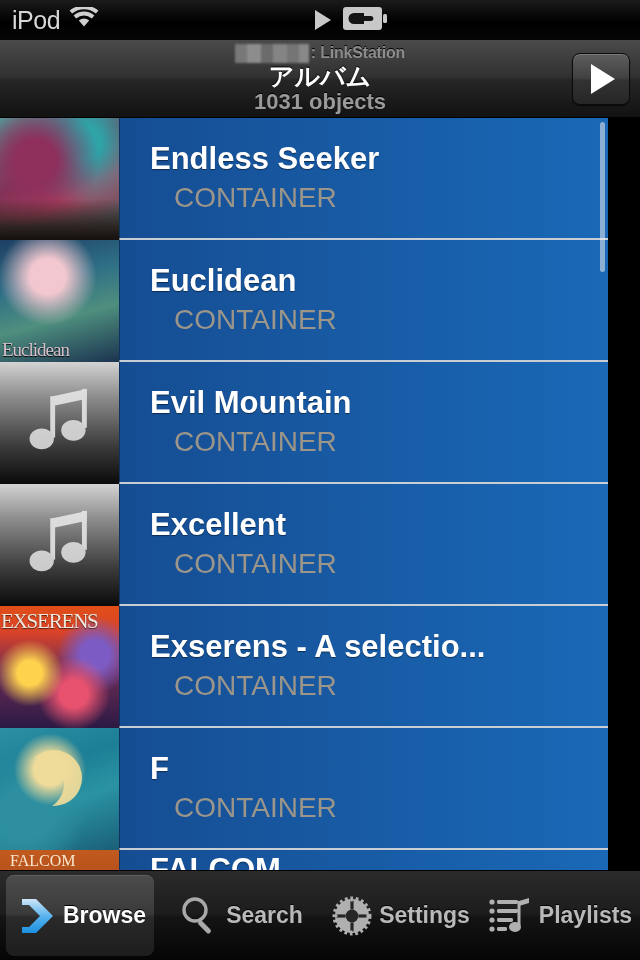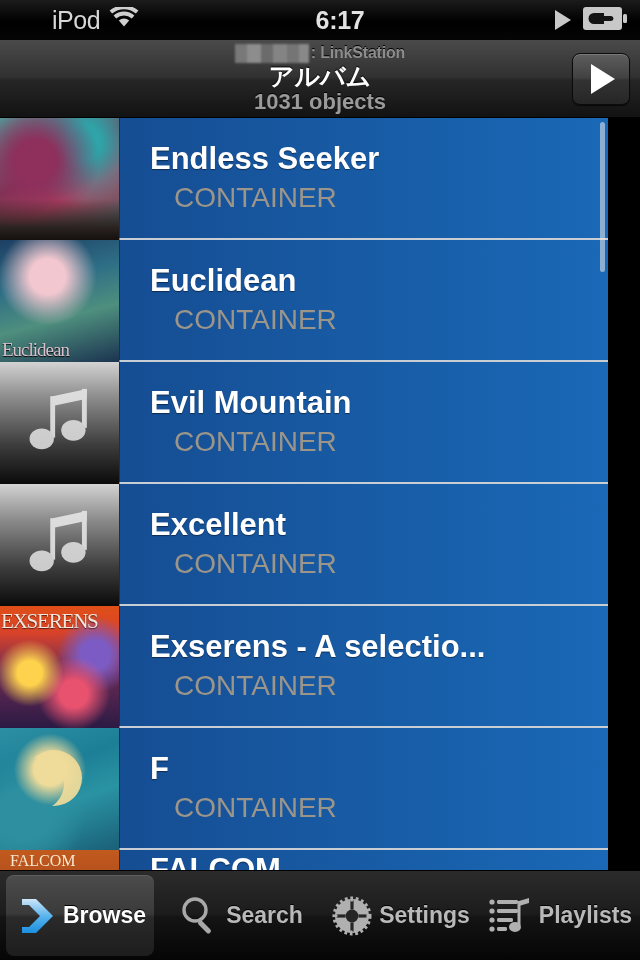--- a/index.html
+++ b/index.html
@@ -10,21 +10,21 @@
     overflow:hidden;
     position:relative;
   }
 
   
   #status-bar {
     position:absolute; top:0; left:0; width:640px; height:40px;
     background:linear-gradient(to bottom,#1b1b1b 0%,#000 55%,#050505 100%);
     display:flex; align-items:center; color:#cfcfcf;
   }
-  #status-left { display:flex; align-items:center; gap:9px; padding-left:12px; width:200px;margin-left:40px; }
+  #status-left { display:flex; align-items:center; gap:9px; padding-left:12px; width:200px; }
   .sb-carrier { font-size:25px; font-weight:400; color:#d6d6d6; letter-spacing:-0.5px; }
   .wifi-icon { display:block; }
   #status-center { flex:1; text-align:center; }
   .sb-time { font-size:25px; font-weight:700; color:#e2e2e2; letter-spacing:-0.3px; }
   #status-right { width:200px; display:flex; align-items:center; justify-content:flex-end;
                   gap:12px; padding-right:13px; }
   .sb-play { width:0;height:0;border-left:16px solid #c8c8c8;
              border-top:10px solid transparent;border-bottom:10px solid transparent; }
 
   
@@ -175,23 +175,20 @@
   <div id="status-left">
     <span class="sb-carrier">iPod</span>
     <span class="wifi-icon">
       <svg width="30" height="22" viewBox="0 0 30 22">
         <path d="M15 19.5 L9.8 13.4 a8 8 0 0 1 10.4 0 Z" fill="#d0d0d0"></path>
         <path d="M4.6 8.4 a16 16 0 0 1 20.8 0 l-2.6 3.0 a12 12 0 0 0 -15.6 0 Z" fill="#d0d0d0"></path>
         <path d="M0.6 3.6 a22.5 22.5 0 0 1 28.8 0 l-2.5 2.9 a18.6 18.6 0 0 0 -23.8 0 Z" fill="#d0d0d0"></path>
       </svg>
     </span>
   </div>
-  <div id="status-center">
-    <span class="sb-time">6:17</span>
-  </div>
   <div id="status-right">
     <span class="sb-play"></span>
     <span>
       <svg width="44" height="23" viewBox="0 0 44 23">
         <rect x="0" y="0" width="39" height="23" rx="3" fill="#c8c8c8"></rect>
         <rect x="40" y="7" width="4" height="9" rx="1.5" fill="#c8c8c8"></rect>
         <path d="M11 6 h10 v3 h7 a2 2 0 0 1 0 5 h-7 v3 h-10 a3 3 0 0 1 0 -11 Z" fill="#141414"></path>
       </svg>
     </span>
   </div>

